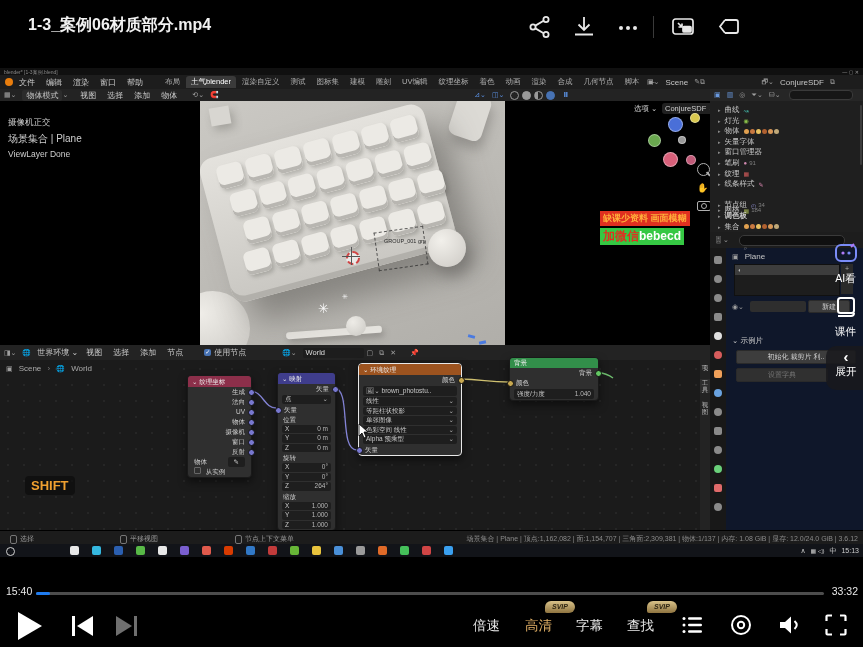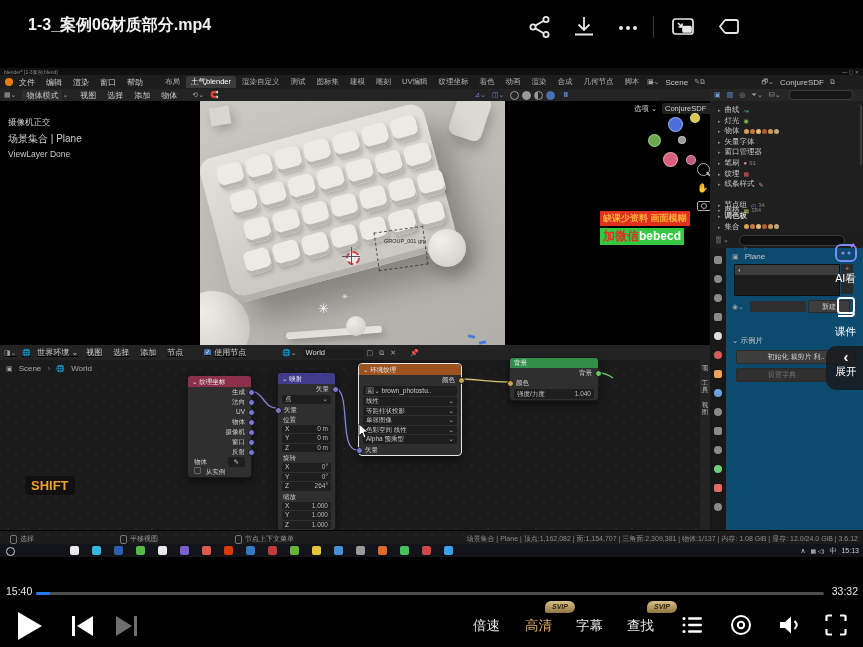--- a/index.html
+++ b/index.html
@@ -333,21 +333,21 @@
           <span class="ol-label">集合</span>
           <span class="dot" style="background: rgb(224, 160, 80);"></span>
           <span class="dot" style="background: rgb(200, 120, 64);"></span>
           <span class="dot" style="background: rgb(232, 192, 96);"></span>
           <span class="dot" style="background: rgb(176, 96, 48);"></span>
           <span class="dot" style="background: rgb(216, 152, 88);"></span>
           <span class="dot" style="background: rgb(192, 168, 120);"></span>
         </div>
       </div>
 
-    <div class="abs" id="props" style="left:710px;top:164px;width:153px;height:298px;background:#0c4a6e;">
+    <div class="abs" id="props" style="left:710px;top:164px;width:153px;height:298px;background:#0f172a;">
       <div class="abs bl-row" style="left:0;top:0;width:153px;height:16px;background:#1d1d1d;">
         <span class="glyph" style="margin-left:4px;">🎚⌄</span>
         <div style="width:104px;height:9px;border:1px solid #3a3a3a;border-radius:5px;background:#101010;margin-left:4px;">
           <span style="font-size:6px;color:#8a8a8a;margin-left:4px;">⌕</span>
         </div>
       </div>
       <div class="abs" id="prop-tabs" style="left:0;top:16px;width:16px;height:282px;background:#181818;">
           <div style="position: absolute; left: 4px; top: 8px; width: 8px; height: 8px; border-radius: 2px; background: rgb(138, 138, 138);"></div>
           <div style="position: absolute; left: 4px; top: 27px; width: 8px; height: 8px; border-radius: 50%; background: rgb(138, 138, 138);"></div>
           <div style="position: absolute; left: 4px; top: 46px; width: 8px; height: 8px; border-radius: 50%; background: rgb(138, 138, 138);"></div>
@@ -378,21 +378,21 @@
         <div style="width:56px;height:11px;background:#2e2e2e;border-radius:2px;"></div>
         <div class="pbtn" style="position:static;width:40px;height:11px;line-height:11px;margin-left:2px;"><span>新建</span></div>
       </div>
       <div class="abs nowrap" style="left:22px;top:104px;font-size:7.5px;color:#c8c8c8;">⌄ <span>示例片</span></div>
       <div class="pbtn" style="left:26px;top:118px;width:118px;height:12px;line-height:12px;">初始化 裁剪片 利..</div>
       <div class="pbtn" style="left:26px;top:136px;width:90px;height:12px;line-height:12px;background:#303030;color:#787878;">设置字典</div>
     </div>
 
     <div class="abs" id="node-editor" style="top:277px;">
 
-      <div class="abs bl-row" style="left:0;top:0;width:710px;height:15px;background:#232323;text-decoration:underline;">
+      <div class="abs bl-row" style="left:0;top:0;width:710px;height:15px;background:#232323;">
         <span class="glyph" style="margin-left:4px;">◨⌄</span>
           <span class="glyph">🌐</span>
         <span class="bl-text"><span>世界环境</span> ⌄</span>
         <div class="bl-row" id="ne-menus" style="margin-left:8px;">
             <div class="menu-item">视图</div>
             <div class="menu-item">选择</div>
             <div class="menu-item">添加</div>
             <div class="menu-item">节点</div>
           </div>
         <span style="width:7px;height:7px;background:#4772b3;border-radius:2px;margin:0 3px 0 10px;color:#fff;font-size:6px;text-align:center;line-height:7px;">✓</span>

